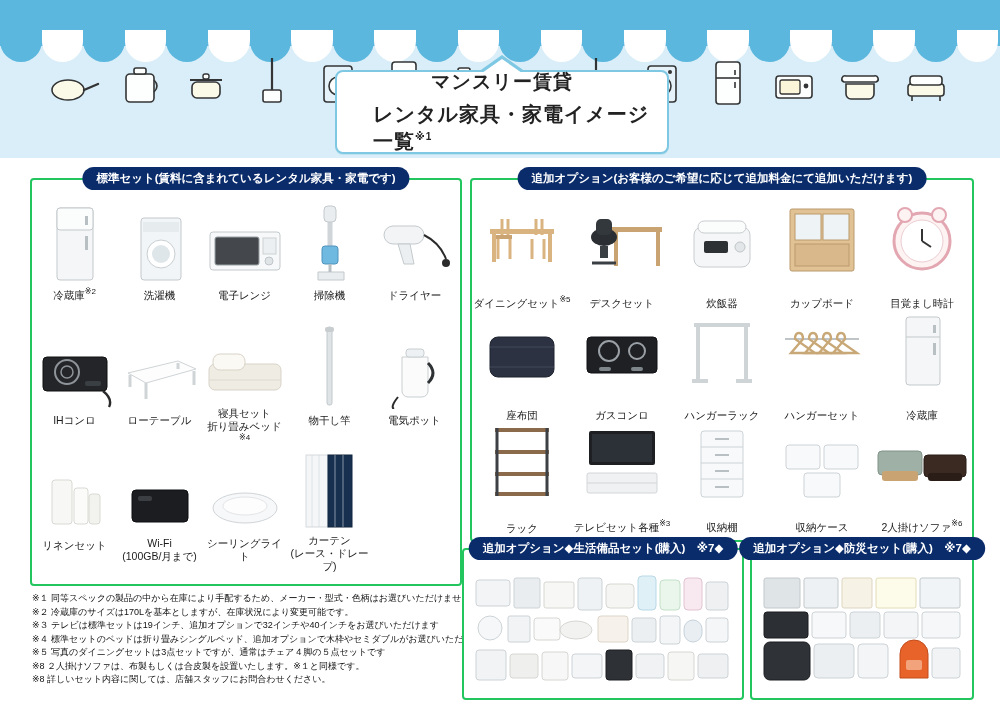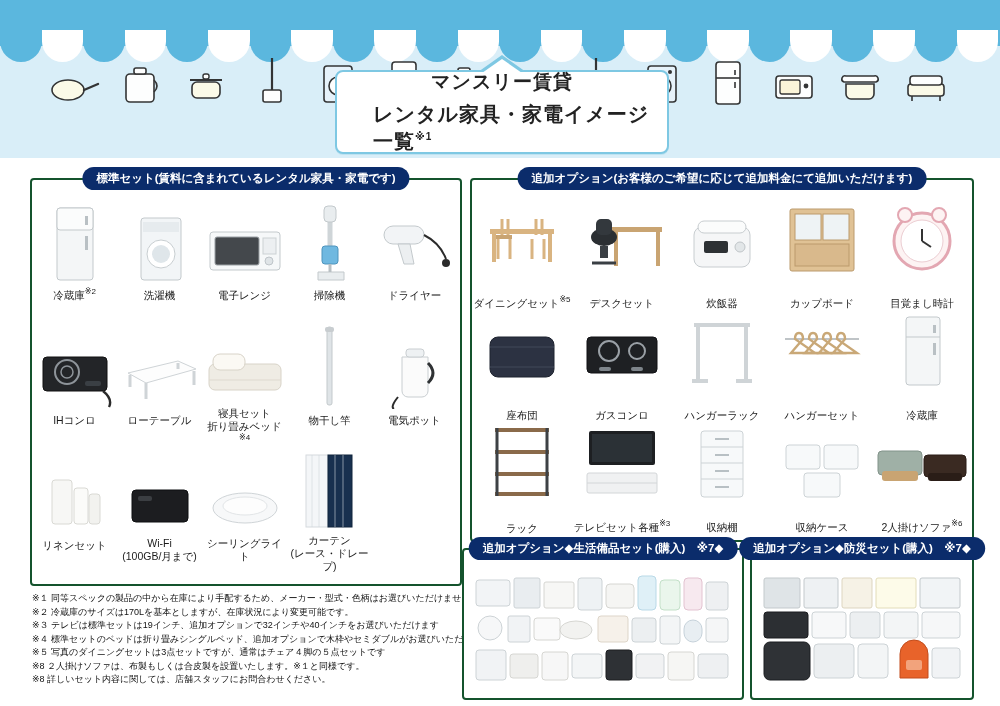--- a/index.html
+++ b/index.html
@@ -57,21 +57,21 @@
   .title-l2{font-size:20px;font-weight:bold;letter-spacing:1px;color:#222;margin-top:6px;padding-left:36px;}
   .title-l2 .sup{font-size:10px;vertical-align:super;}
 
   .icon-row{position:absolute;top:50px;display:flex;gap:14px;align-items:flex-end;}
   .icon-row.left{left:48px;}
   .icon-row.right{right:48px;}
   .hicon{width:52px;height:60px;opacity:.95;}
 
   
   .panel{
-    position:absolute;border:2px solid #14532d;border-radius:4px;background:#fff;
+    position:absolute;border:2px solid #22c55e;border-radius:4px;background:#fff;
   }
   .panel-title{
     position:absolute;top:-13px;left:50%;transform:translateX(-50%);
     background:#0b2c6b;color:#fff;font-size:11.5px;font-weight:bold;
     padding:4px 14px;border-radius:12px;white-space:nowrap;
   }
   #std-panel{left:30px;top:178px;width:428px;height:404px;}
   #opt-panel{left:470px;top:178px;width:500px;height:360px;}
   #life-panel{left:462px;top:548px;width:278px;height:148px;text-align:center;}
   #bosai-panel{left:750px;top:548px;width:220px;height:148px;}

